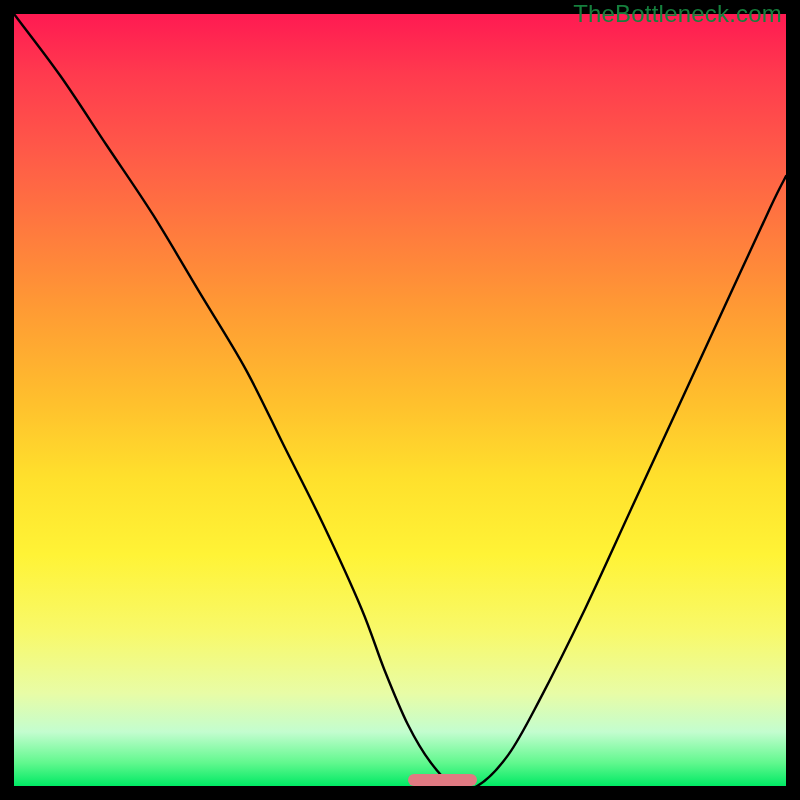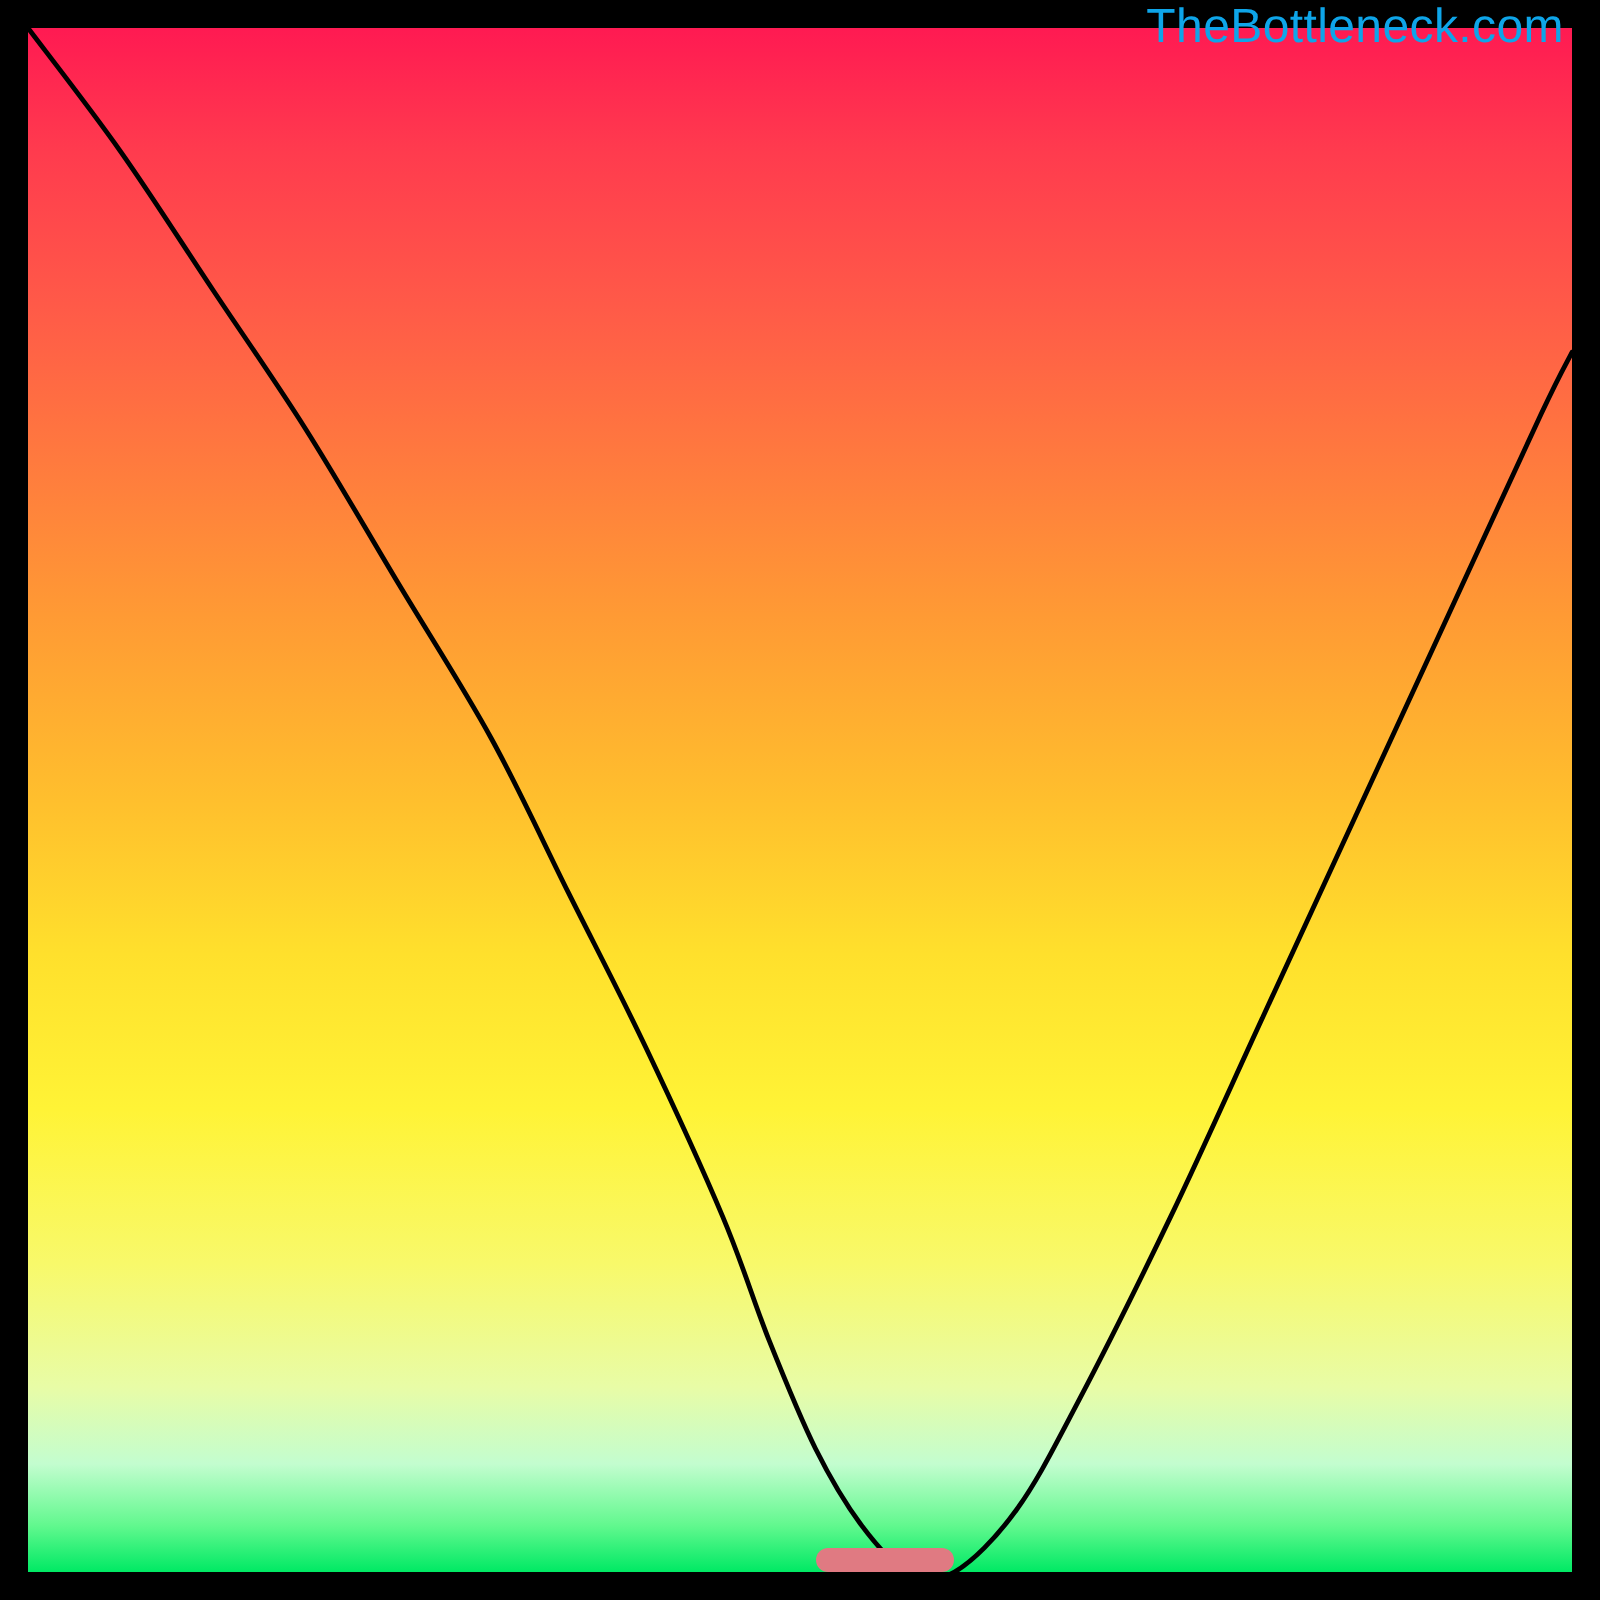--- a/index.html
+++ b/index.html
@@ -56,21 +56,21 @@
     position: absolute;
     background: #e07a82;
     border-radius: 8px;
   }
   .watermark {
     position: absolute;
     top: 0;
     right: 18px;
     font-family: Arial, Helvetica, sans-serif;
     font-size: 24px;
-    color: #0ea5e9;
+    color: #15803d;
     letter-spacing: 0.2px;
     user-select: none;
   }
 </style>
 </head>
 <body>
 
 <div class="frame">
   <div class="plot">
     <div class="gradient"></div>

